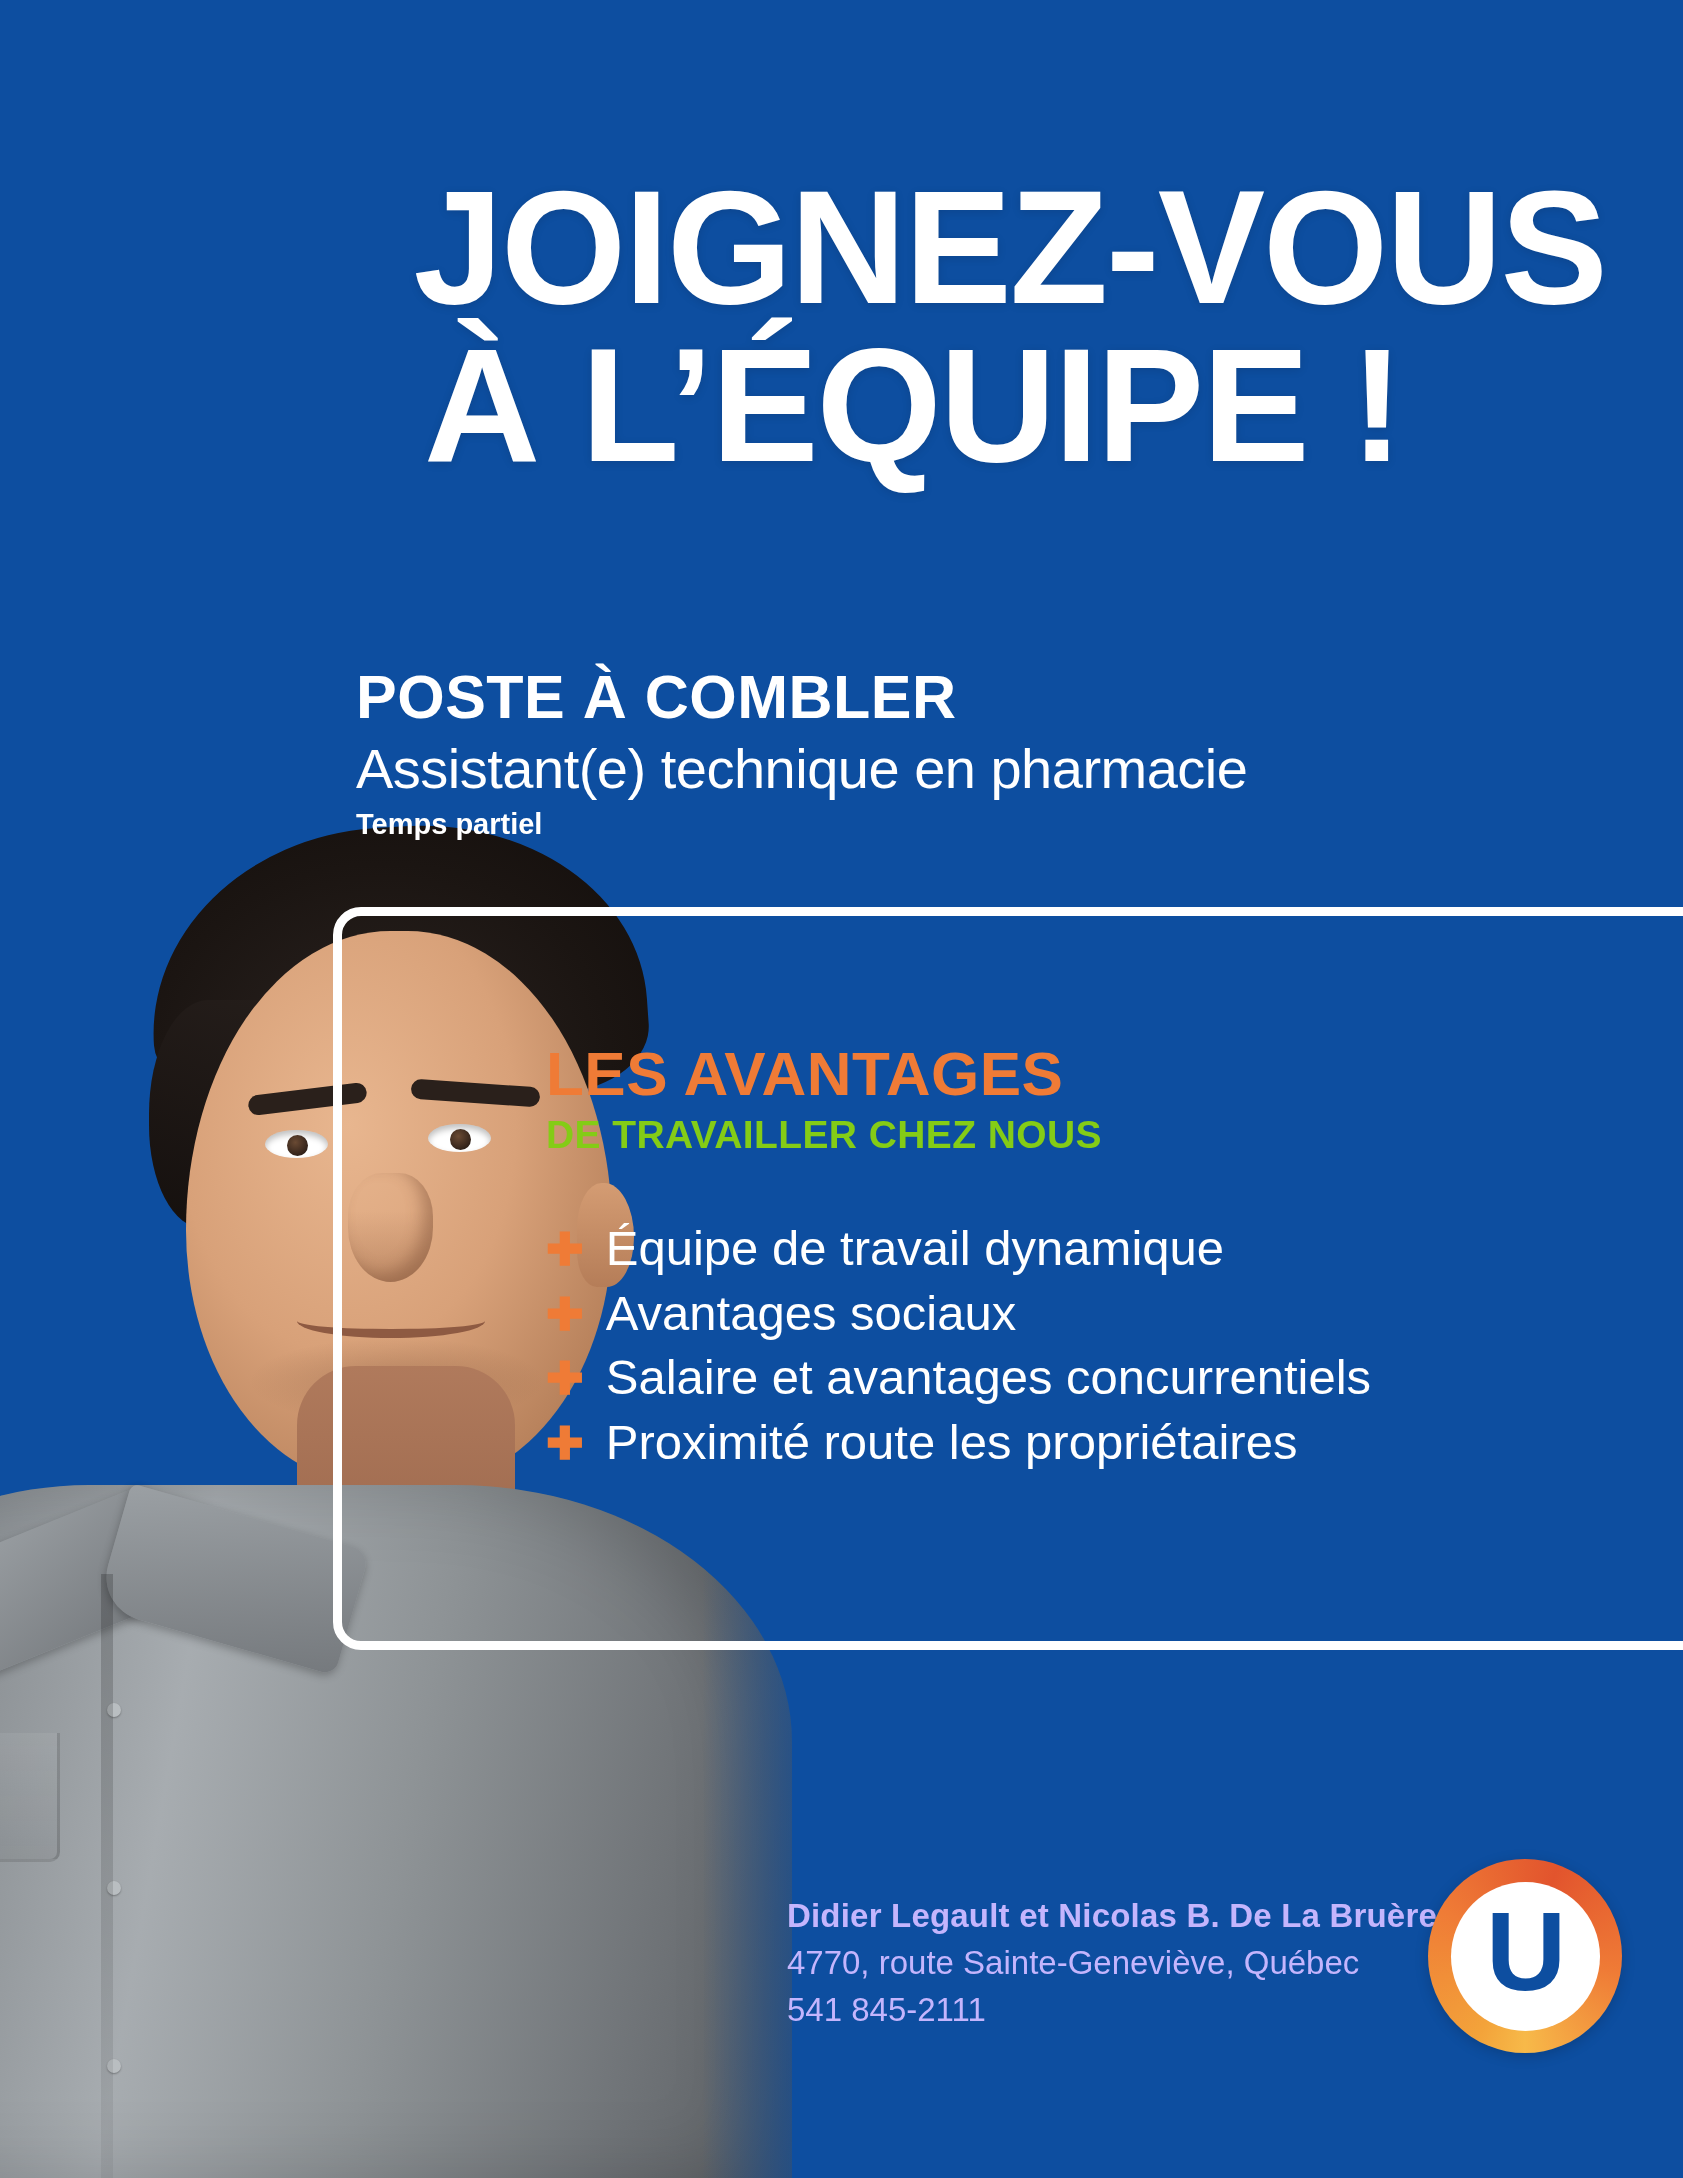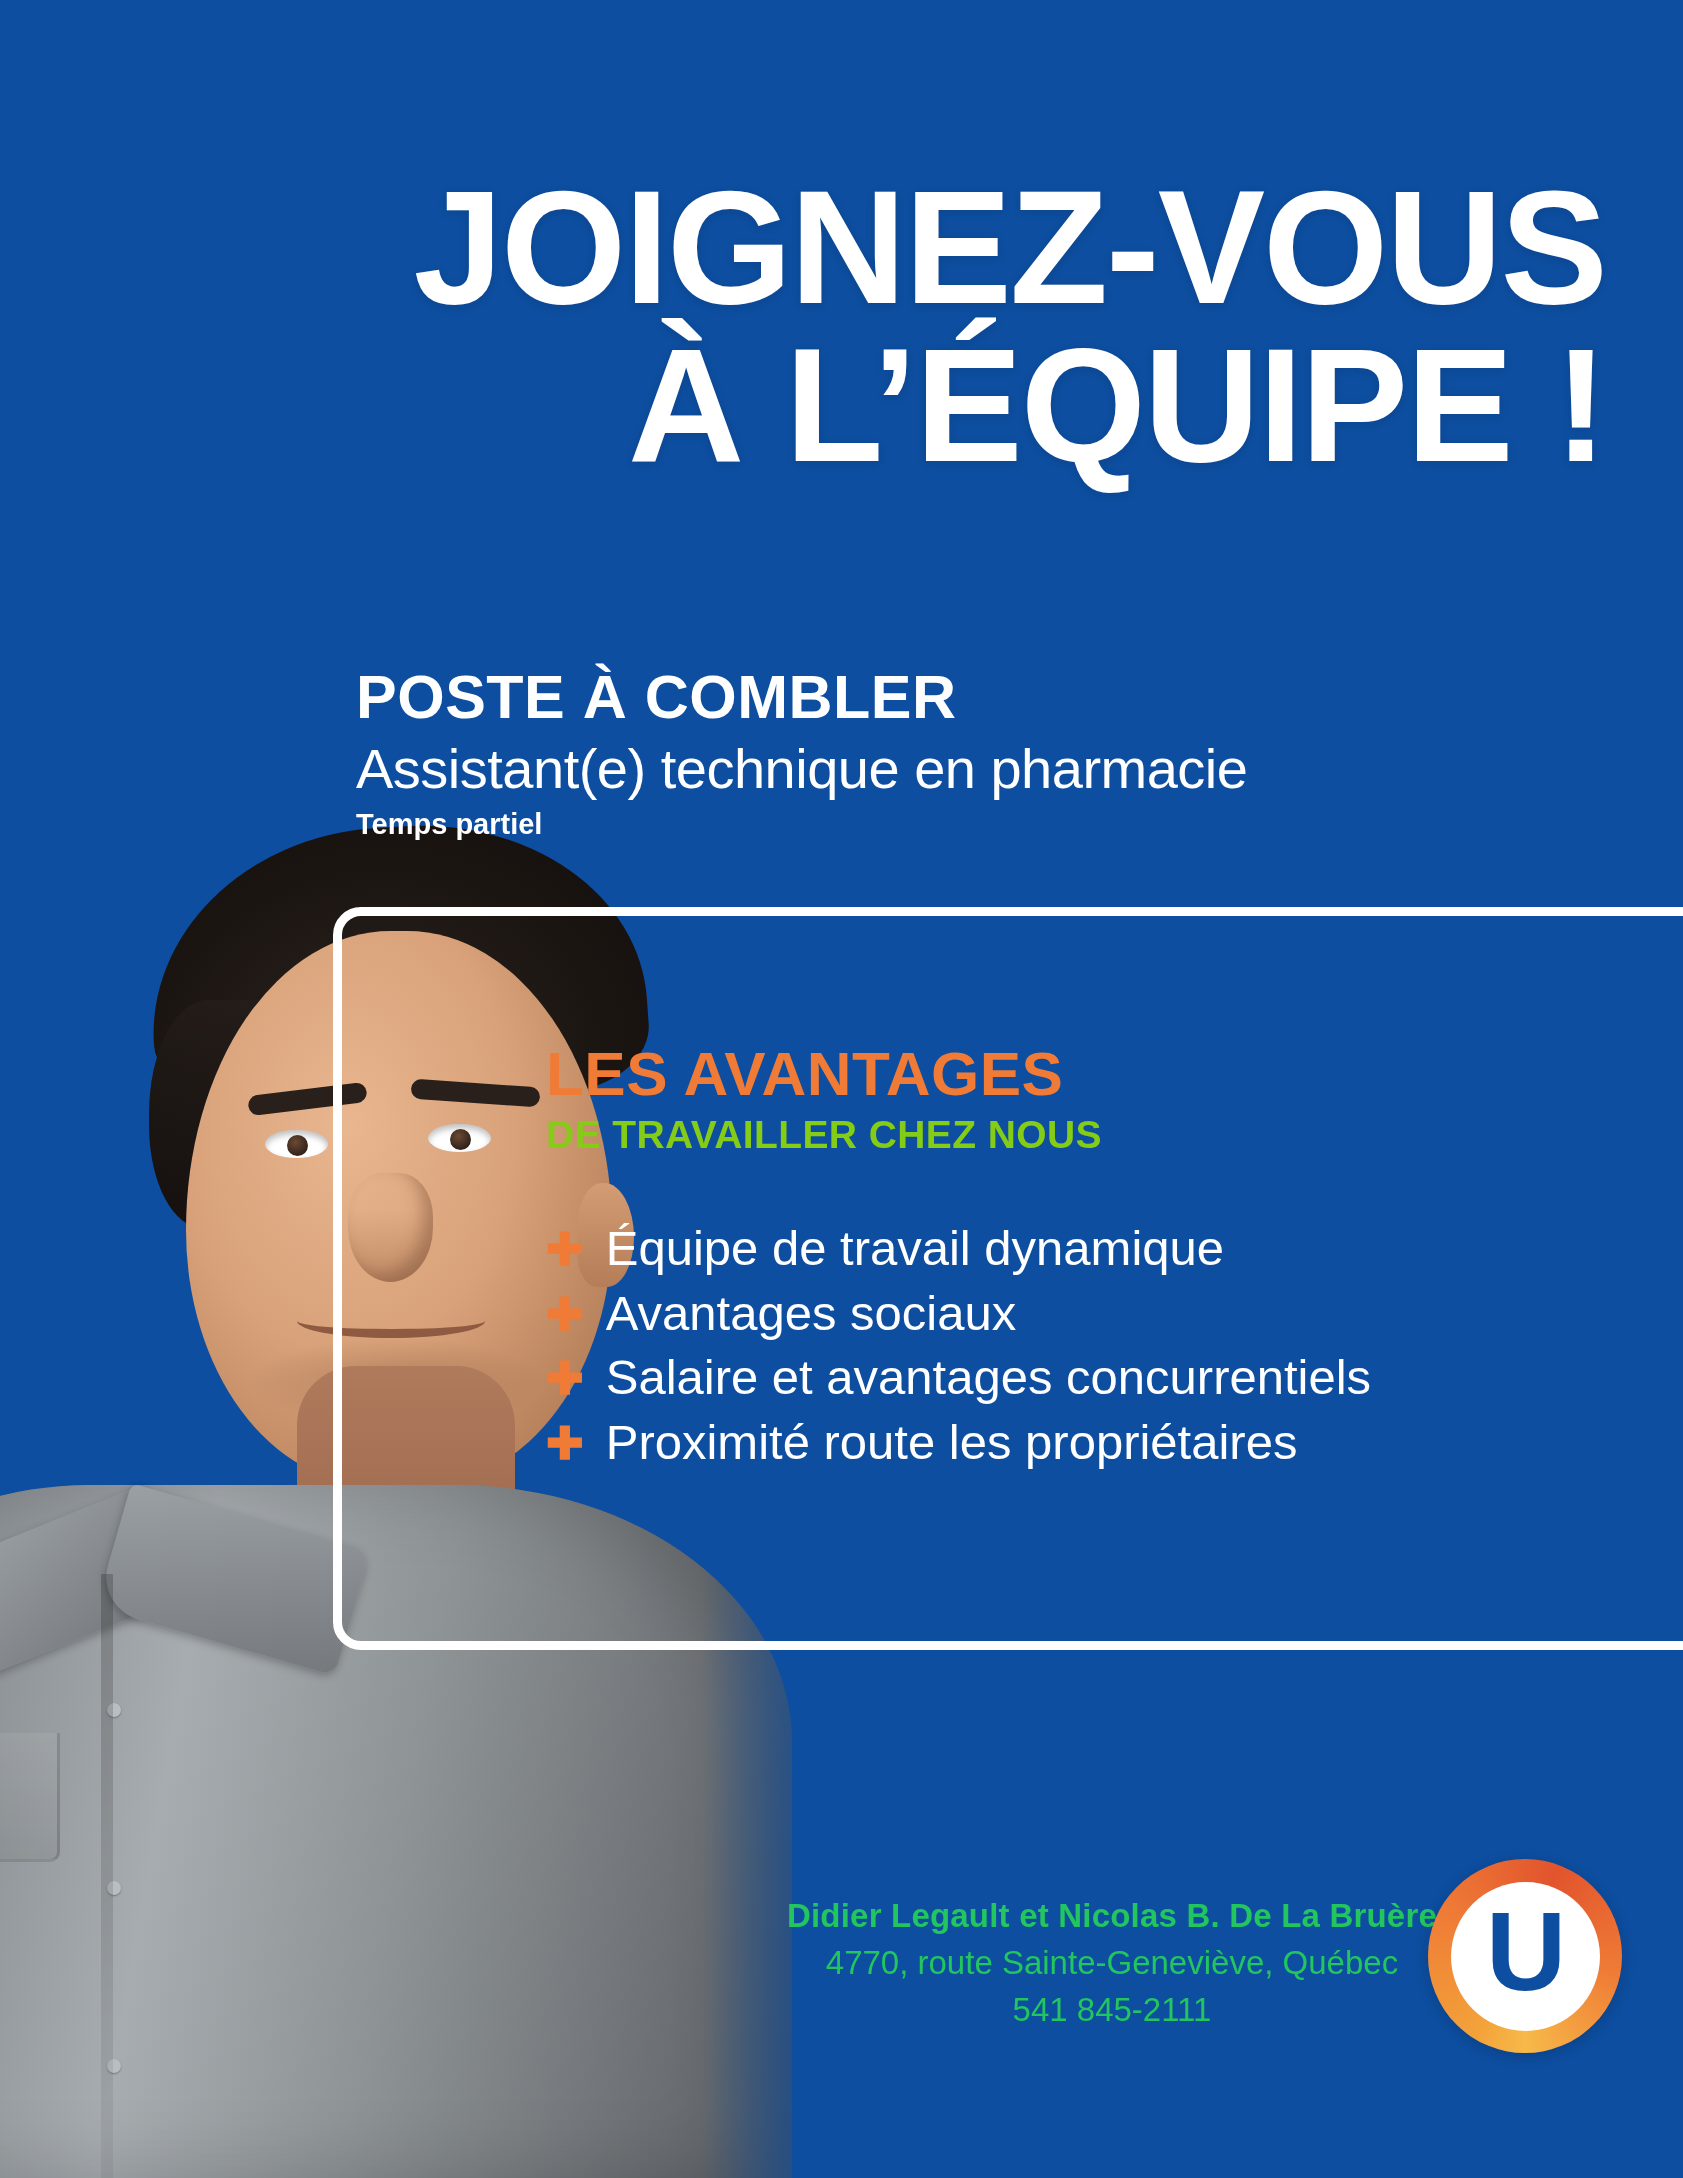--- a/index.html
+++ b/index.html
@@ -210,21 +210,21 @@
     right: 77px;
     width: 1386px;
     text-align: right;
     color: #ffffff;
     font-weight: 700;
     letter-spacing: -2px;
     line-height: .92;
     text-shadow: 0 2px 10px rgba(0,0,0,.12);
   }
   .headline .l1 { font-size: 161px; display: block; }
-  .headline .l2 { font-size: 161px; display: block; margin-top: 10px; }
+  .headline .l2 { font-size: 161px; display: block; margin-top: 10px; text-align: center; }
 
   
   .jobblock {
     position: absolute;
     top: 665px;
     right: 89px;
     width: 1238px;
     color: #fff;
   }
   .job-label {
@@ -294,22 +294,22 @@
     font-size: 45px;
     margin-right: 22px;
     line-height: 1;
   }
 
   
   .footer {
     position: absolute;
     right: 246px;
     bottom: 149px;
-    text-align: center;
-    color: #22c55e;
+    text-align: left;
+    color: #c4b5fd;
   }
   .f-names {
     font-size: 33px;
     font-weight: 700;
     letter-spacing: 0.2px;
   }
   .f-addr {
     font-size: 33px;
     font-weight: 400;
     margin-top: 9px;

